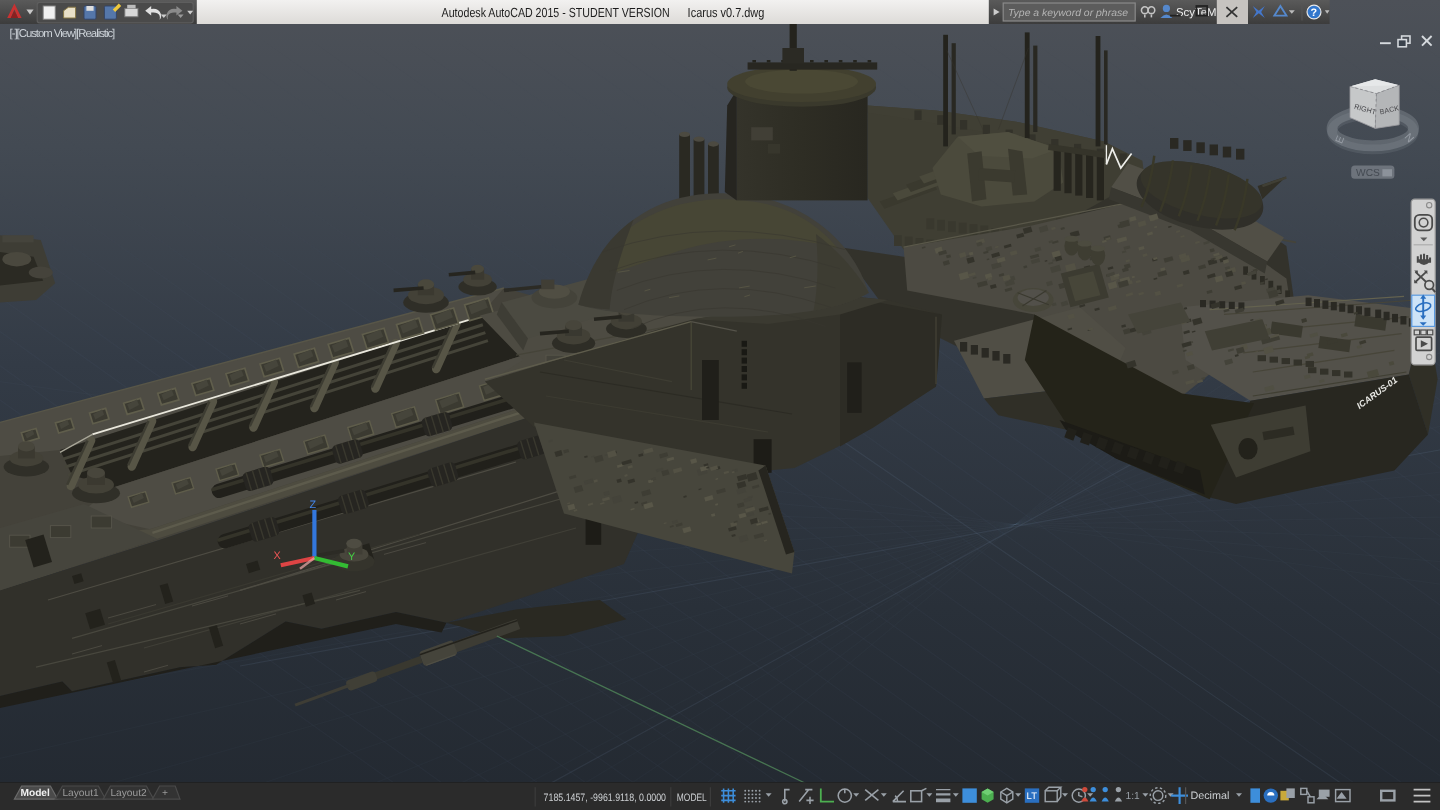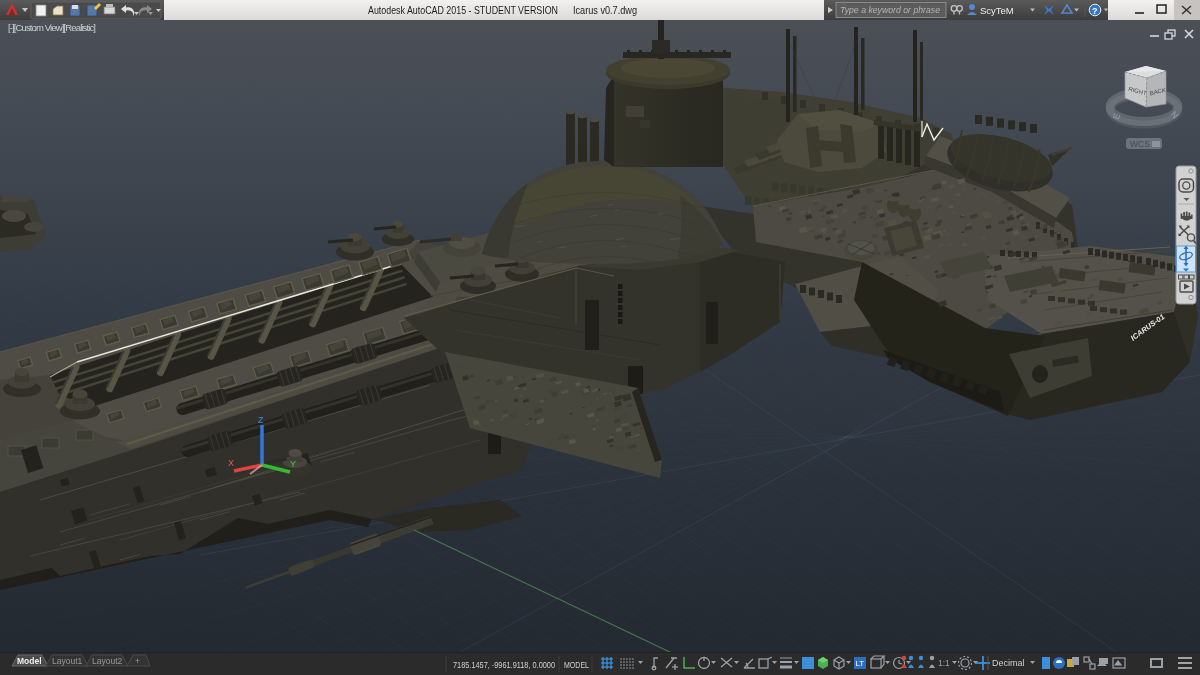--- a/index.html
+++ b/index.html
@@ -1,19 +1,19 @@
 <!DOCTYPE html>
 <html><head>
 <meta charset="utf-8">
 <style>
 * { margin:0; padding:0; box-sizing:border-box; }
 body { width:1200px; height:675px; overflow:hidden; font-family:"Liberation Sans", sans-serif; background:#000; }
 .stage { position:relative; width:1200px; height:675px; }
 .viewport { position:absolute; left:0; top:0; width:1200px; height:675px; }
-.titlebar { position:absolute; left:0; top:0; width:1200px; height:20px; background:linear-gradient(#f2f1f0,#dddbd8); }
+.titlebar { position:absolute; left:0; top:0; width:1040px; height:20px; background:linear-gradient(#f2f1f0,#dddbd8); }
 .tb-dark { position:absolute; top:0; height:20px; background:linear-gradient(#5a5a5a,#3c3c3c); }
 .tb-winctl { position:absolute; right:0; top:0; width:73px; height:20px; }
 .statusbar { position:absolute; left:0; top:652px; width:1200px; height:23px; background:#2b2b2b; }
 </style>
 </head>
 <body>
 <div class="stage">
  <div class="viewport"><svg width="1200" height="675" viewBox="0 0 1200 675">
 <defs>
 <linearGradient id="bgG" x1="0" y1="0" x2="0" y2="1">

